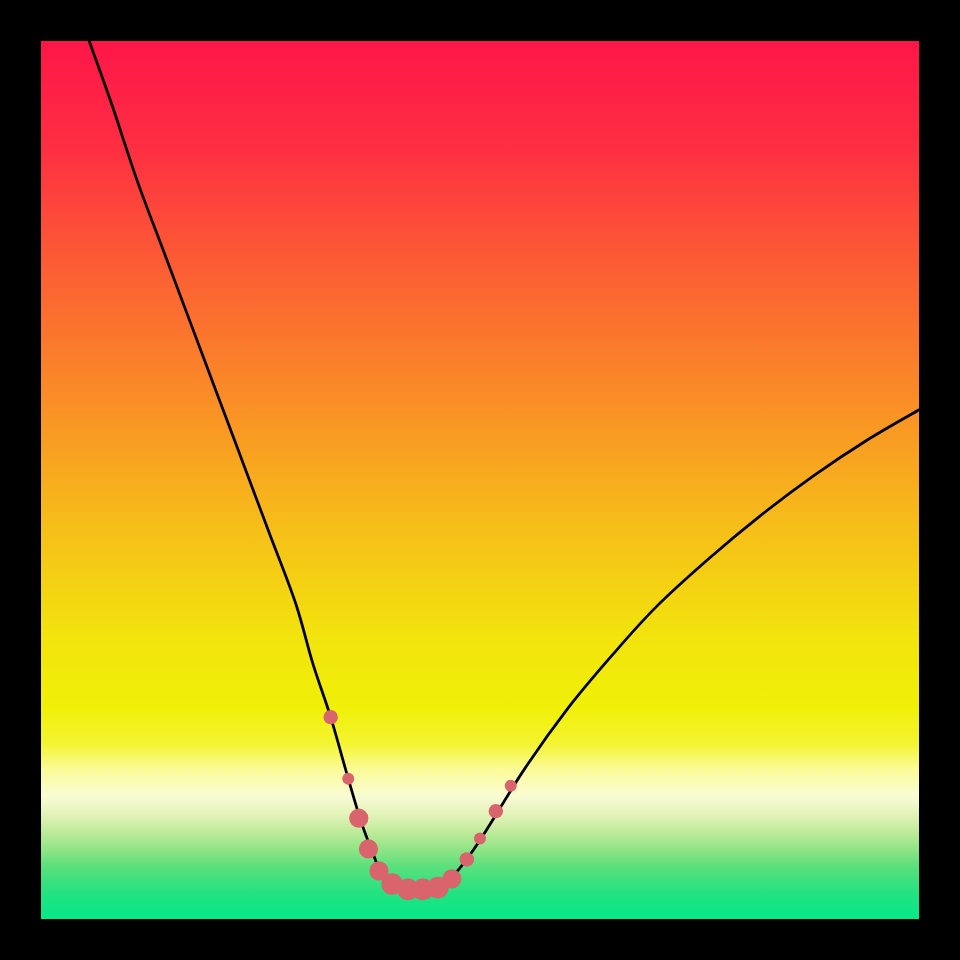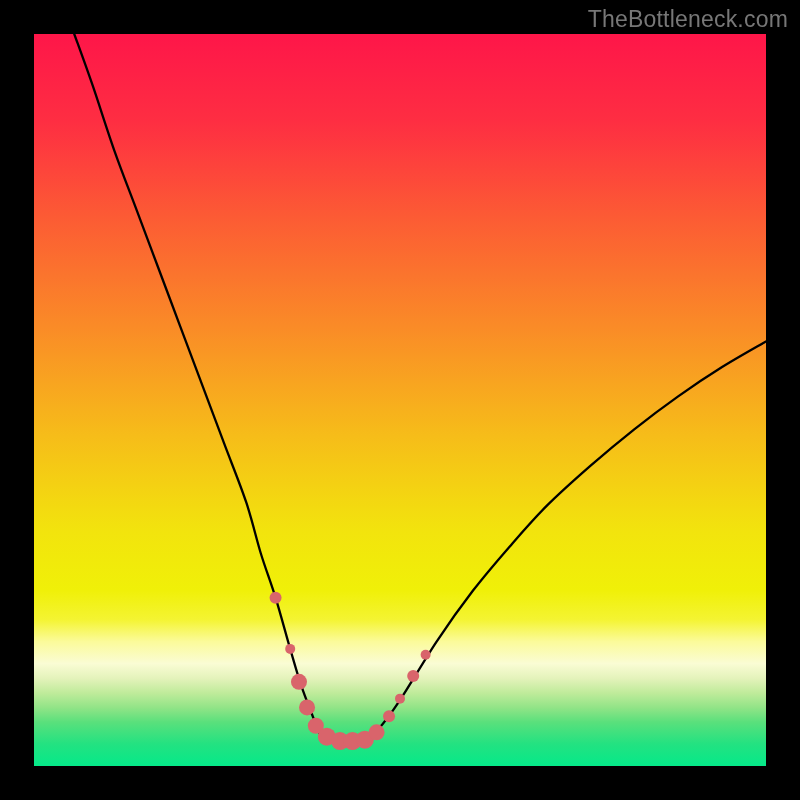--- a/index.html
+++ b/index.html
@@ -40,21 +40,20 @@
   svg {
     display: block;
     width: 732px;
     height: 732px;
   }
 </style>
 </head>
 <body>
 
 <div class="frame">
-  <div class="watermark">TheBottleneck.com</div>
   <div class="plot-area">
     <svg id="chart-svg" viewBox="0 0 732 732">
         <defs>
           <linearGradient id="bg-grad" x1="0" y1="0" x2="0" y2="1">
             <stop offset="0.00%" stop-color="#fe1649"></stop>
             <stop offset="12.00%" stop-color="#fe2e42"></stop>
             <stop offset="25.00%" stop-color="#fc5b34"></stop>
             <stop offset="40.00%" stop-color="#fa8b27"></stop>
             <stop offset="55.00%" stop-color="#f6bd19"></stop>
             <stop offset="68.00%" stop-color="#f2e40d"></stop>

